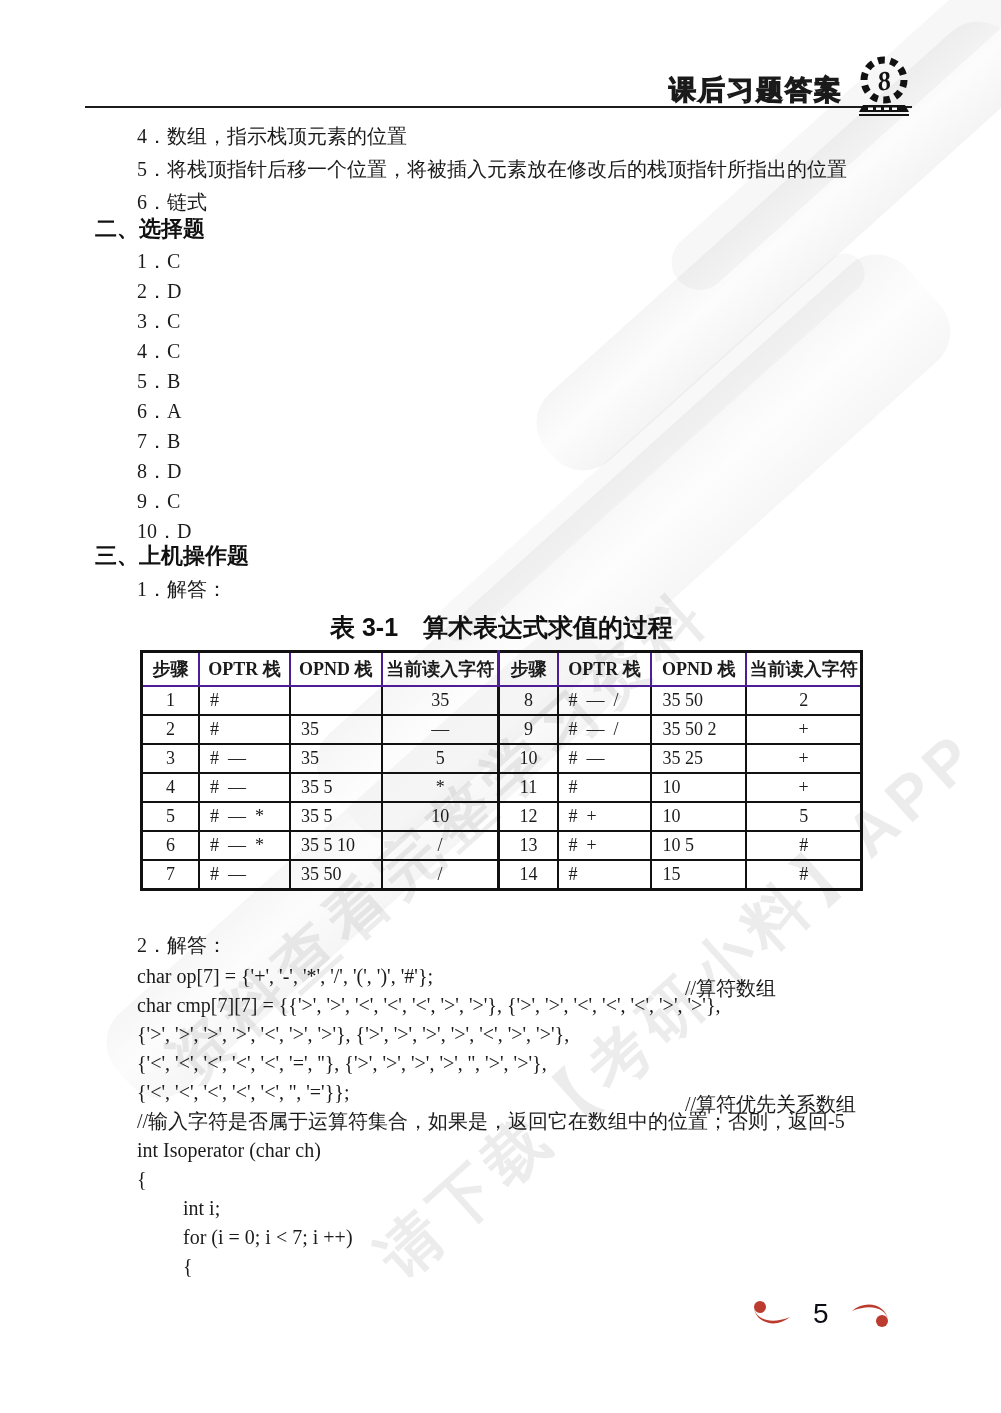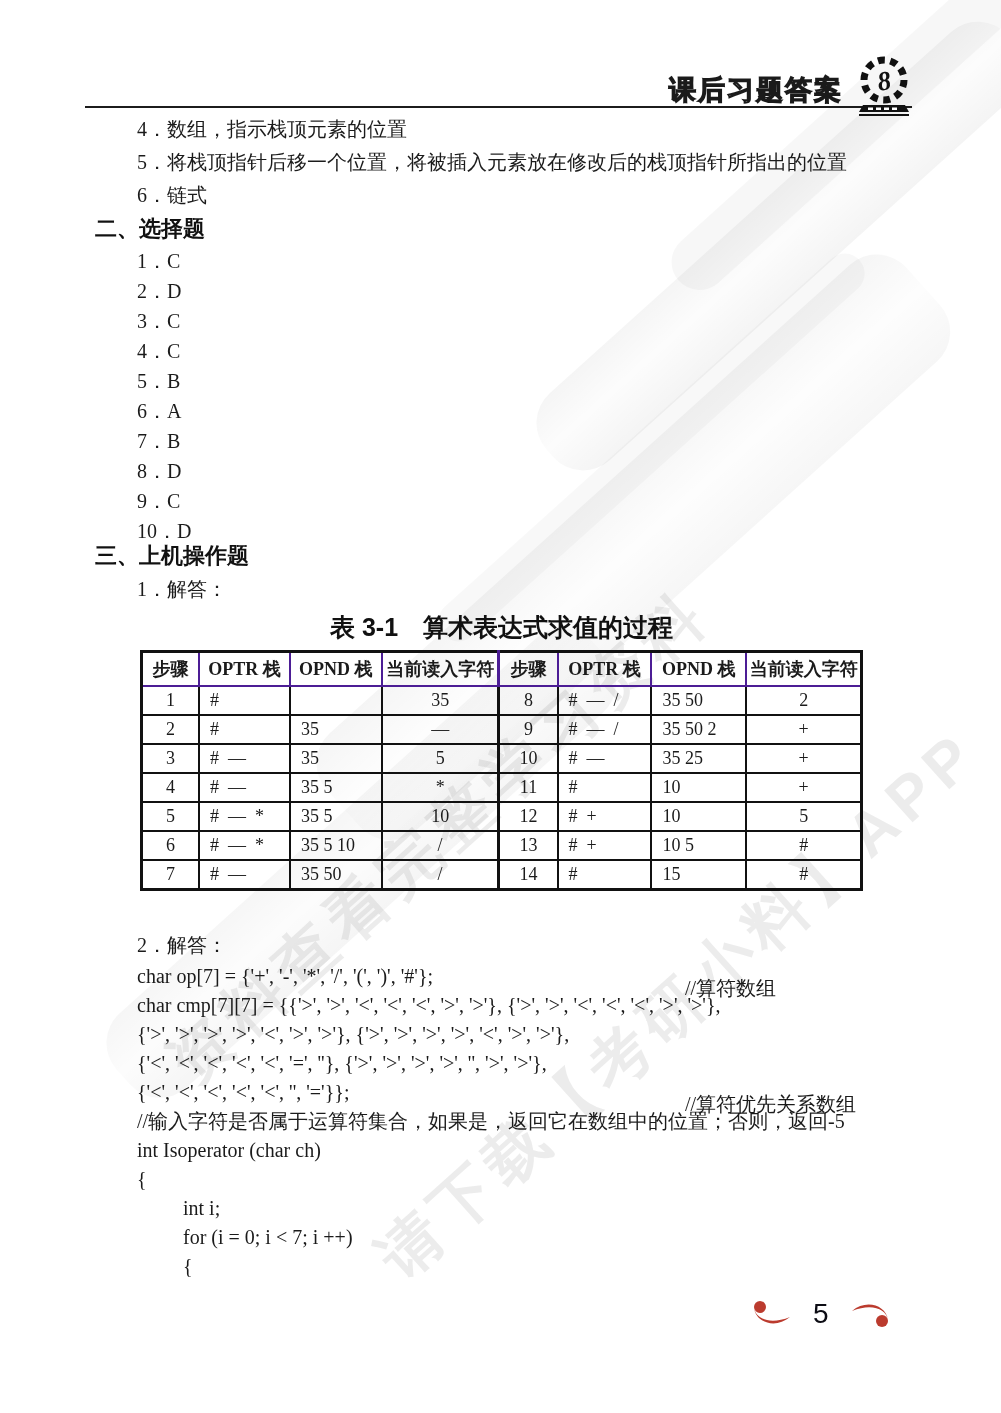--- a/index.html
+++ b/index.html
@@ -37,21 +37,21 @@
     position:absolute;top:72px;right:158px;
     font-family:"Liberation Sans","DejaVu Sans",sans-serif;
     font-weight:700;font-size:27px;letter-spacing:2px;color:#222;
   }
   @supports (-webkit-text-stroke: 1px #000){
     .page-title{color:#fff;-webkit-text-stroke:1.2px #1a1a1a;}
   }
   .logo{position:absolute;left:856px;top:54px;width:56px;height:64px;}
   
   .text-line{white-space:nowrap;}
-  .intro-list{position:absolute;left:137px;top:113px;font-size:20px;line-height:33px;}
+  .intro-list{position:absolute;left:137px;top:120px;font-size:20px;line-height:33px;}
   .sec-heading{
     position:absolute;left:95px;
     font-family:"Liberation Sans","DejaVu Sans",sans-serif;
     font-weight:700;font-size:22px;color:#111;white-space:nowrap;
   }
   .h-choice{top:214px;}
   .h-practice{top:541px;}
   .choice-list{position:absolute;left:137px;top:246px;font-size:20px;line-height:30px;}
   .sub-label{position:absolute;left:137px;font-size:20px;white-space:nowrap;}
   .sub1{top:576px;}

